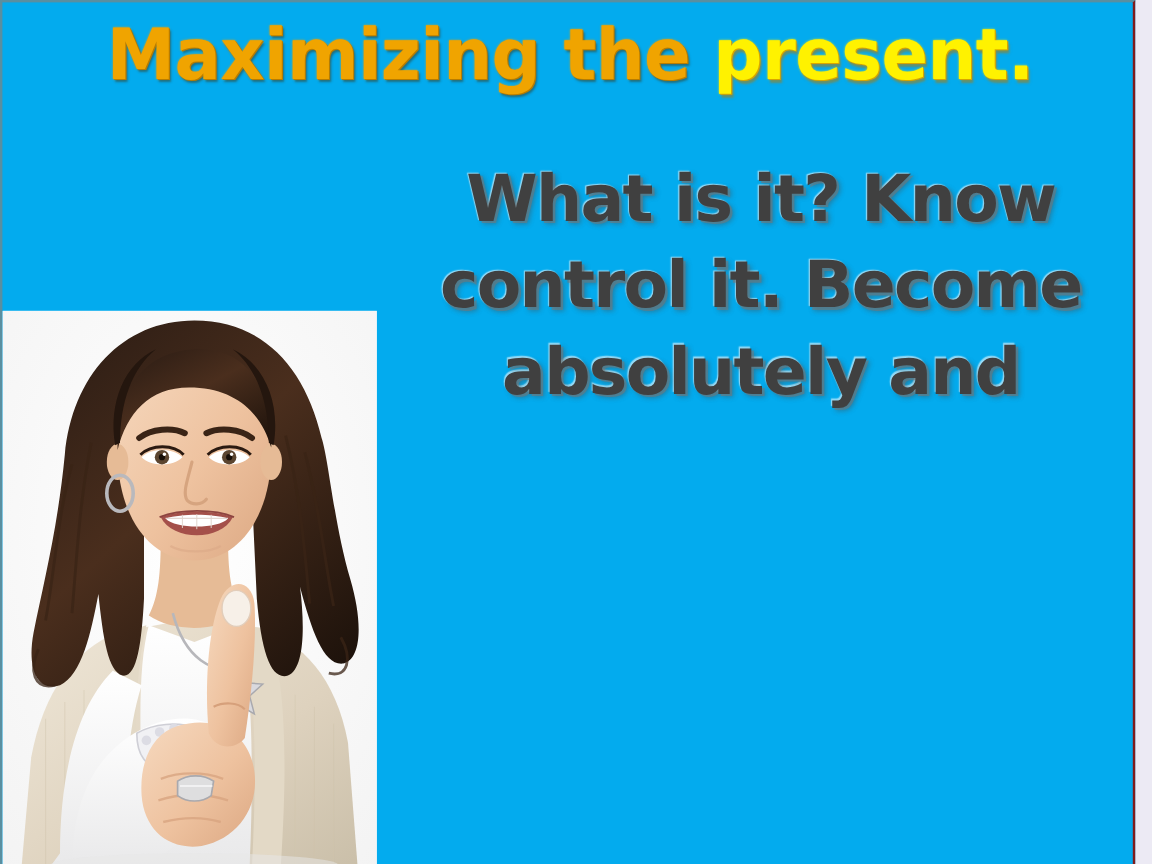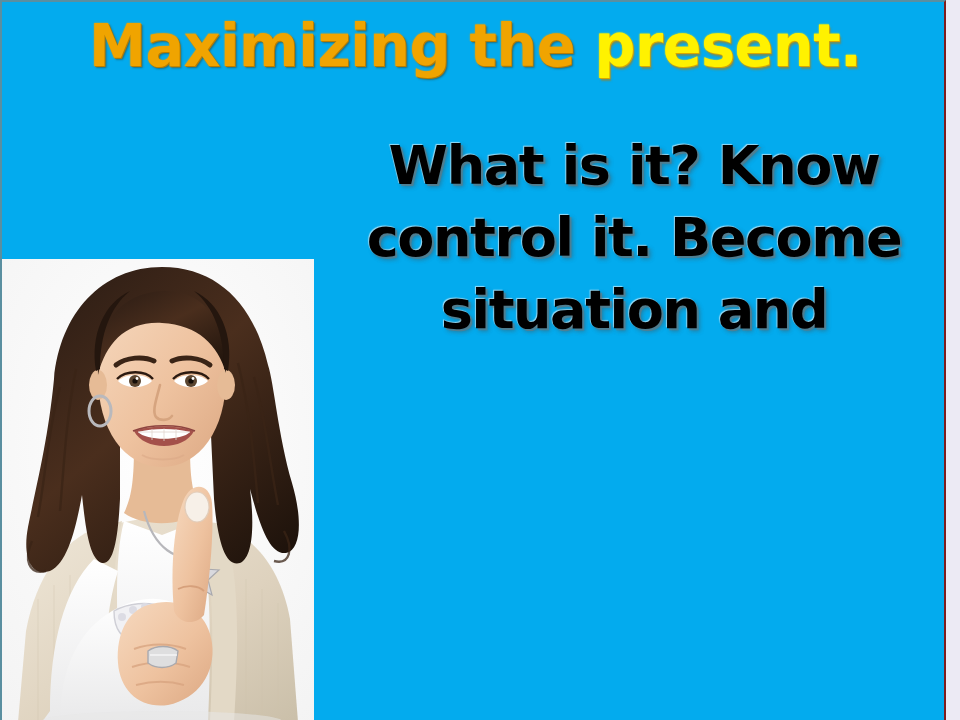--- a/index.html
+++ b/index.html
@@ -79,21 +79,21 @@
   #body-copy {
     position: absolute;
     left: 318px;
     top: 128px;
     width: 628px;
     text-align: center;
     font-family: "DejaVu Sans", sans-serif;
     font-weight: bold;
     font-size: 54px;
     line-height: 72px;
-    color: #000000;
+    color: #404040;
     letter-spacing: -1.4px;
     word-spacing: 1px;
     text-shadow:
       2px 2px 0 rgba(120,120,120,0.55),
       3px 3px 4px rgba(70,70,70,0.45),
       -1px -1px 1px rgba(255,255,255,0.6);
     pointer-events: none;
   }
   #body-copy .line { display: block; white-space: nowrap; }
 
@@ -116,21 +116,21 @@
 
   <div id="stage">
 
     <div id="title-bar">
       <span id="title-text"><span class="t-orange">Maximizing the </span><span class="t-yellow">present.</span></span>
     </div>
 
     <div id="body-copy">
       <span class="line">What is it? Know</span>
       <span class="line">control it. Become</span>
-      <span class="line">situation and</span>
+      <span class="line">absolutely and</span>
     </div>
 
     <div id="photo" title="Smiling young woman with long dark curly hair giving a thumbs up">
       <svg viewBox="0 0 312 463" xmlns="http://www.w3.org/2000/svg">
         <defs>
           <linearGradient id="skin" x1="0" y1="0" x2="1" y2="1">
             <stop offset="0%" stop-color="#f6d9bf"></stop>
             <stop offset="55%" stop-color="#eec29f"></stop>
             <stop offset="100%" stop-color="#dca883"></stop>
           </linearGradient>

